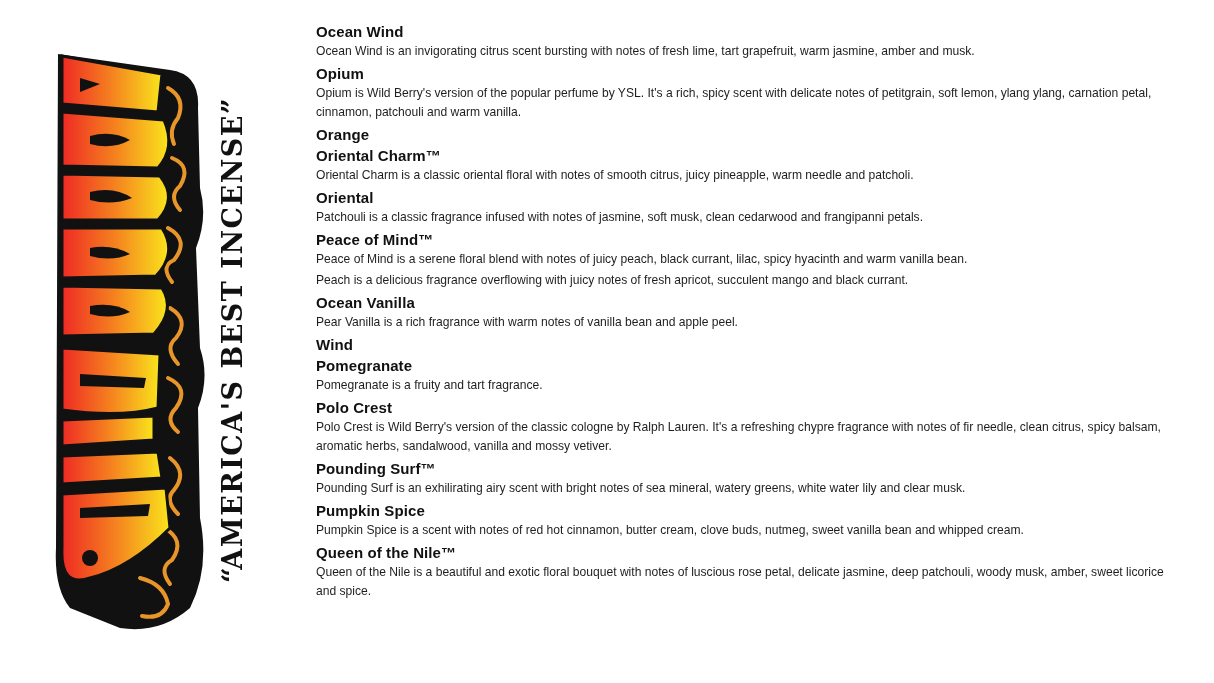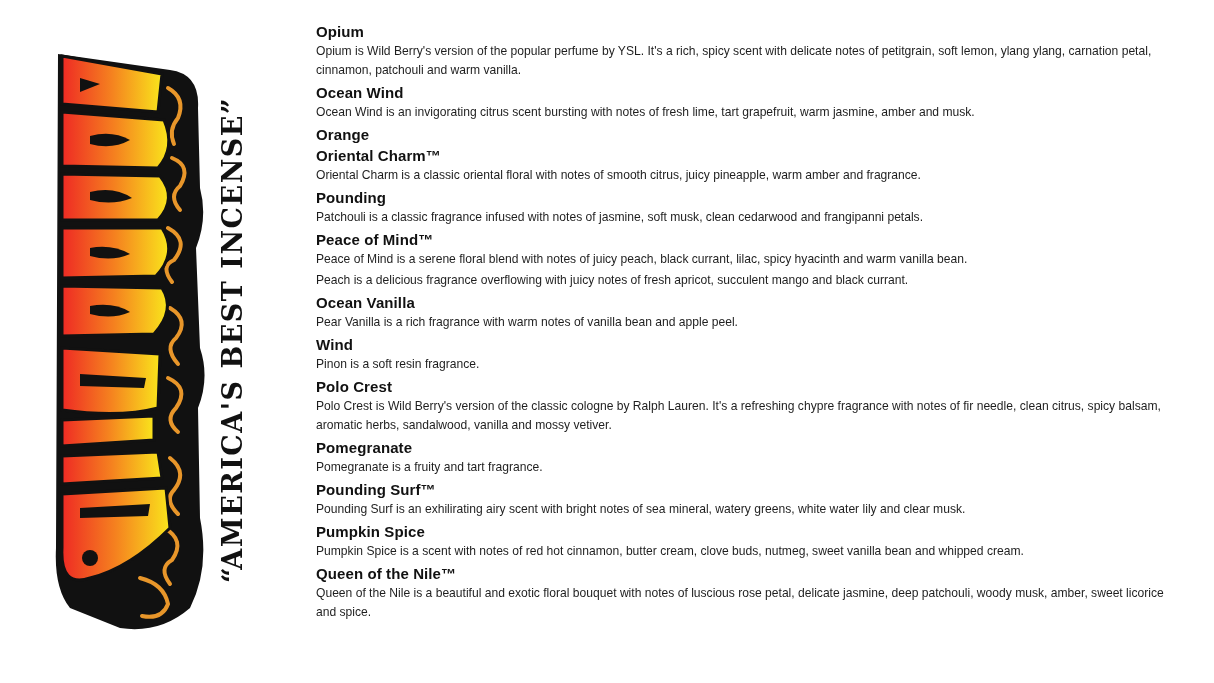--- a/index.html
+++ b/index.html
@@ -79,60 +79,59 @@
       <path d="M30 460 L100 456 L98 468 L30 470 Z"></path>
       <circle cx="40" cy="510" r="8"></circle>
     </g>
   </svg>
 </div>
 
 <div class="tagline">“AMERICA'S BEST INCENSE”</div>
 
 <div class="list">
   <div class="entry">
+    <div class="name">Ocean Wind</div>
+    <div class="desc">Ocean Wind is an invigorating citrus scent bursting with notes of fresh lime, tart grapefruit, warm jasmine, amber and musk.</div>
+  </div>
+  <div class="entry">
     <div class="name">Opium</div>
     <div class="desc">Opium is Wild Berry's version of the popular perfume by YSL. It's a rich, spicy scent with delicate notes of petitgrain, soft lemon, ylang ylang, carnation petal, cinnamon, patchouli and warm vanilla.</div>
-  </div>
-  <div class="entry">
-    <div class="name">Ocean Wind</div>
-    <div class="desc">Ocean Wind is an invigorating citrus scent bursting with notes of fresh lime, tart grapefruit, warm jasmine, amber and musk.</div>
   </div>
   <div class="entry">
     <div class="name">Orange</div>
   </div>
   <div class="entry">
     <div class="name">Oriental Charm™</div>
-    <div class="desc">Oriental Charm is a classic oriental floral with notes of smooth citrus, juicy pineapple, warm amber and fragrance.</div>
+    <div class="desc">Oriental Charm is a classic oriental floral with notes of smooth citrus, juicy pineapple, warm needle and patcholi.</div>
   </div>
   <div class="entry">
-    <div class="name">Pounding</div>
+    <div class="name">Oriental</div>
     <div class="desc">Patchouli is a classic fragrance infused with notes of jasmine, soft musk, clean cedarwood and frangipanni petals.</div>
   </div>
   <div class="entry">
     <div class="name">Peace of Mind™</div>
     <div class="desc">Peace of Mind is a serene floral blend with notes of juicy peach, black currant, lilac, spicy hyacinth and warm vanilla bean.</div>
   </div>
   <div class="entry">
     <div class="desc">Peach is a delicious fragrance overflowing with juicy notes of fresh apricot, succulent mango and black currant.</div>
   </div>
   <div class="entry">
     <div class="name">Ocean Vanilla</div>
     <div class="desc">Pear Vanilla is a rich fragrance with warm notes of vanilla bean and apple peel.</div>
   </div>
   <div class="entry">
     <div class="name">Wind</div>
-    <div class="desc">Pinon is a soft resin fragrance.</div>
+  </div>
+  <div class="entry">
+    <div class="name">Pomegranate</div>
+    <div class="desc">Pomegranate is a fruity and tart fragrance.</div>
   </div>
   <div class="entry">
     <div class="name">Polo Crest</div>
     <div class="desc">Polo Crest is Wild Berry's version of the classic cologne by Ralph Lauren. It's a refreshing chypre fragrance with notes of fir needle, clean citrus, spicy balsam, aromatic herbs, sandalwood, vanilla and mossy vetiver.</div>
-  </div>
-  <div class="entry">
-    <div class="name">Pomegranate</div>
-    <div class="desc">Pomegranate is a fruity and tart fragrance.</div>
   </div>
   <div class="entry">
     <div class="name">Pounding Surf™</div>
     <div class="desc">Pounding Surf is an exhilirating airy scent with bright notes of sea mineral, watery greens, white water lily and clear musk.</div>
   </div>
   <div class="entry">
     <div class="name">Pumpkin Spice</div>
     <div class="desc">Pumpkin Spice is a scent with notes of red hot cinnamon, butter cream, clove buds, nutmeg, sweet vanilla bean and whipped cream.</div>
   </div>
   <div class="entry">

